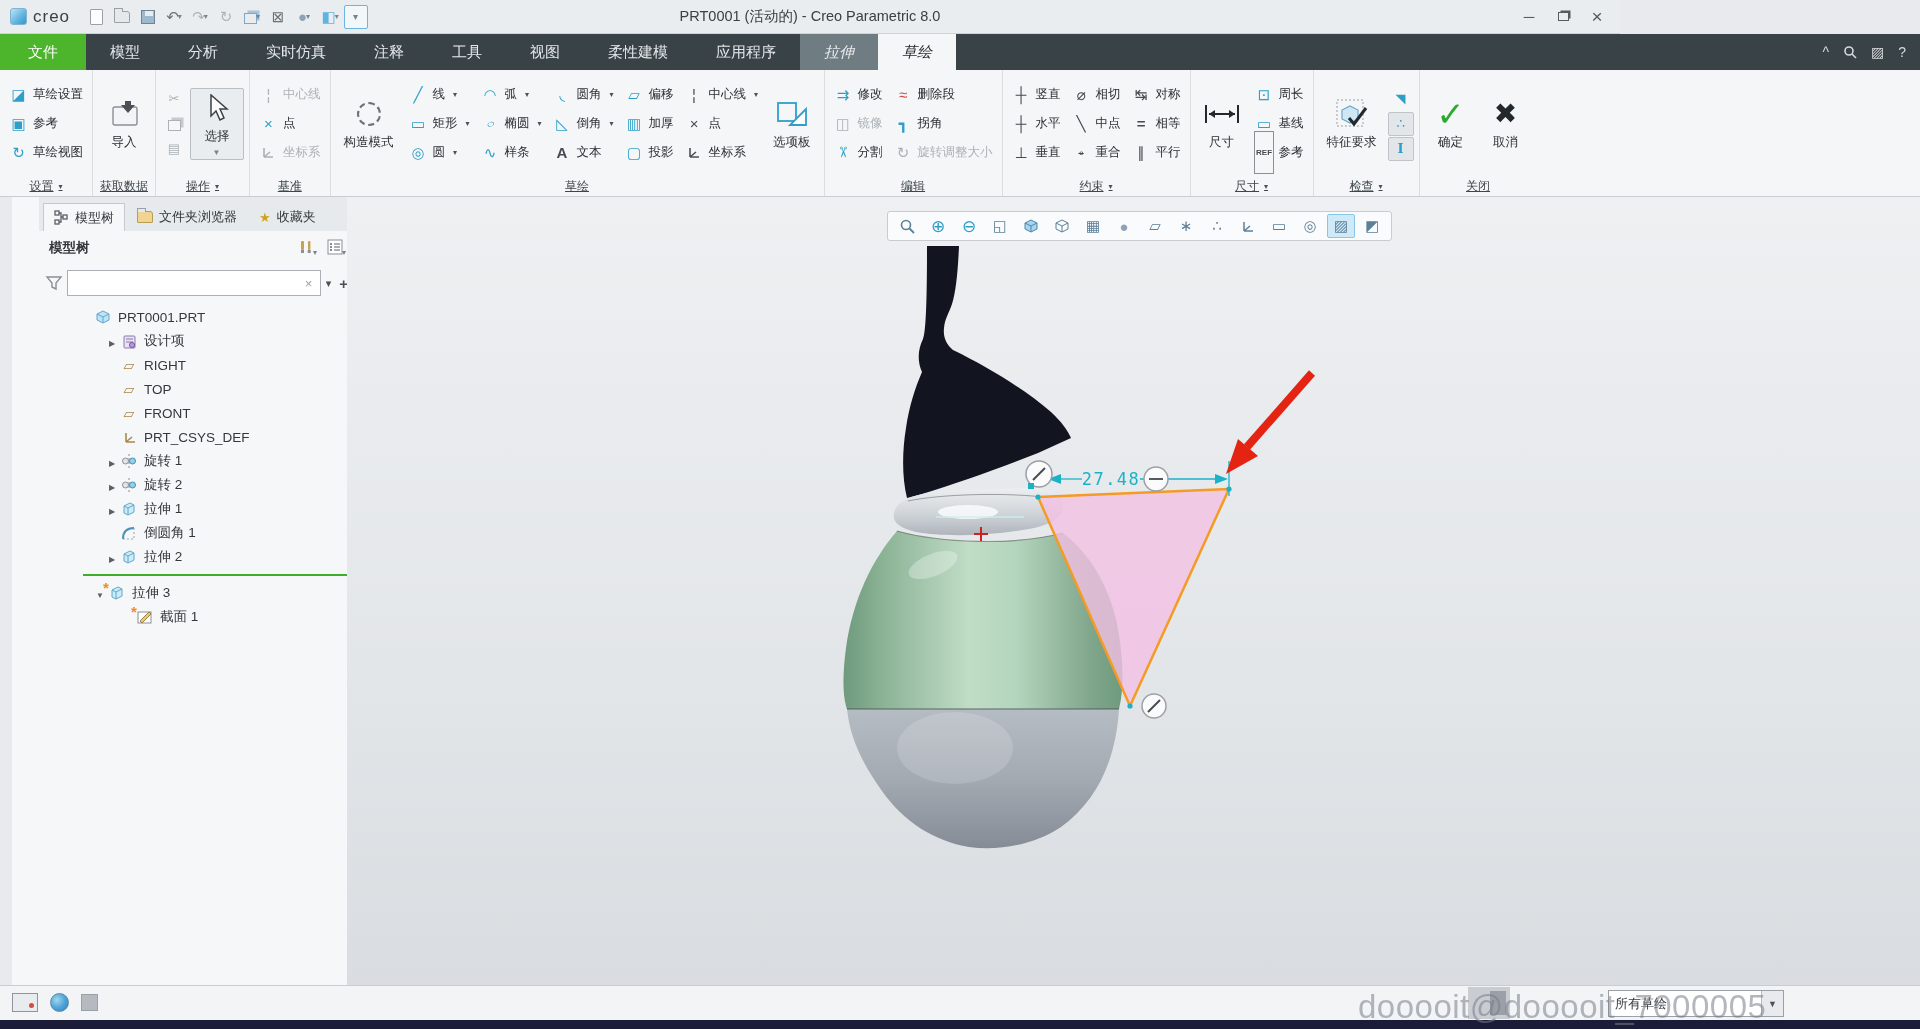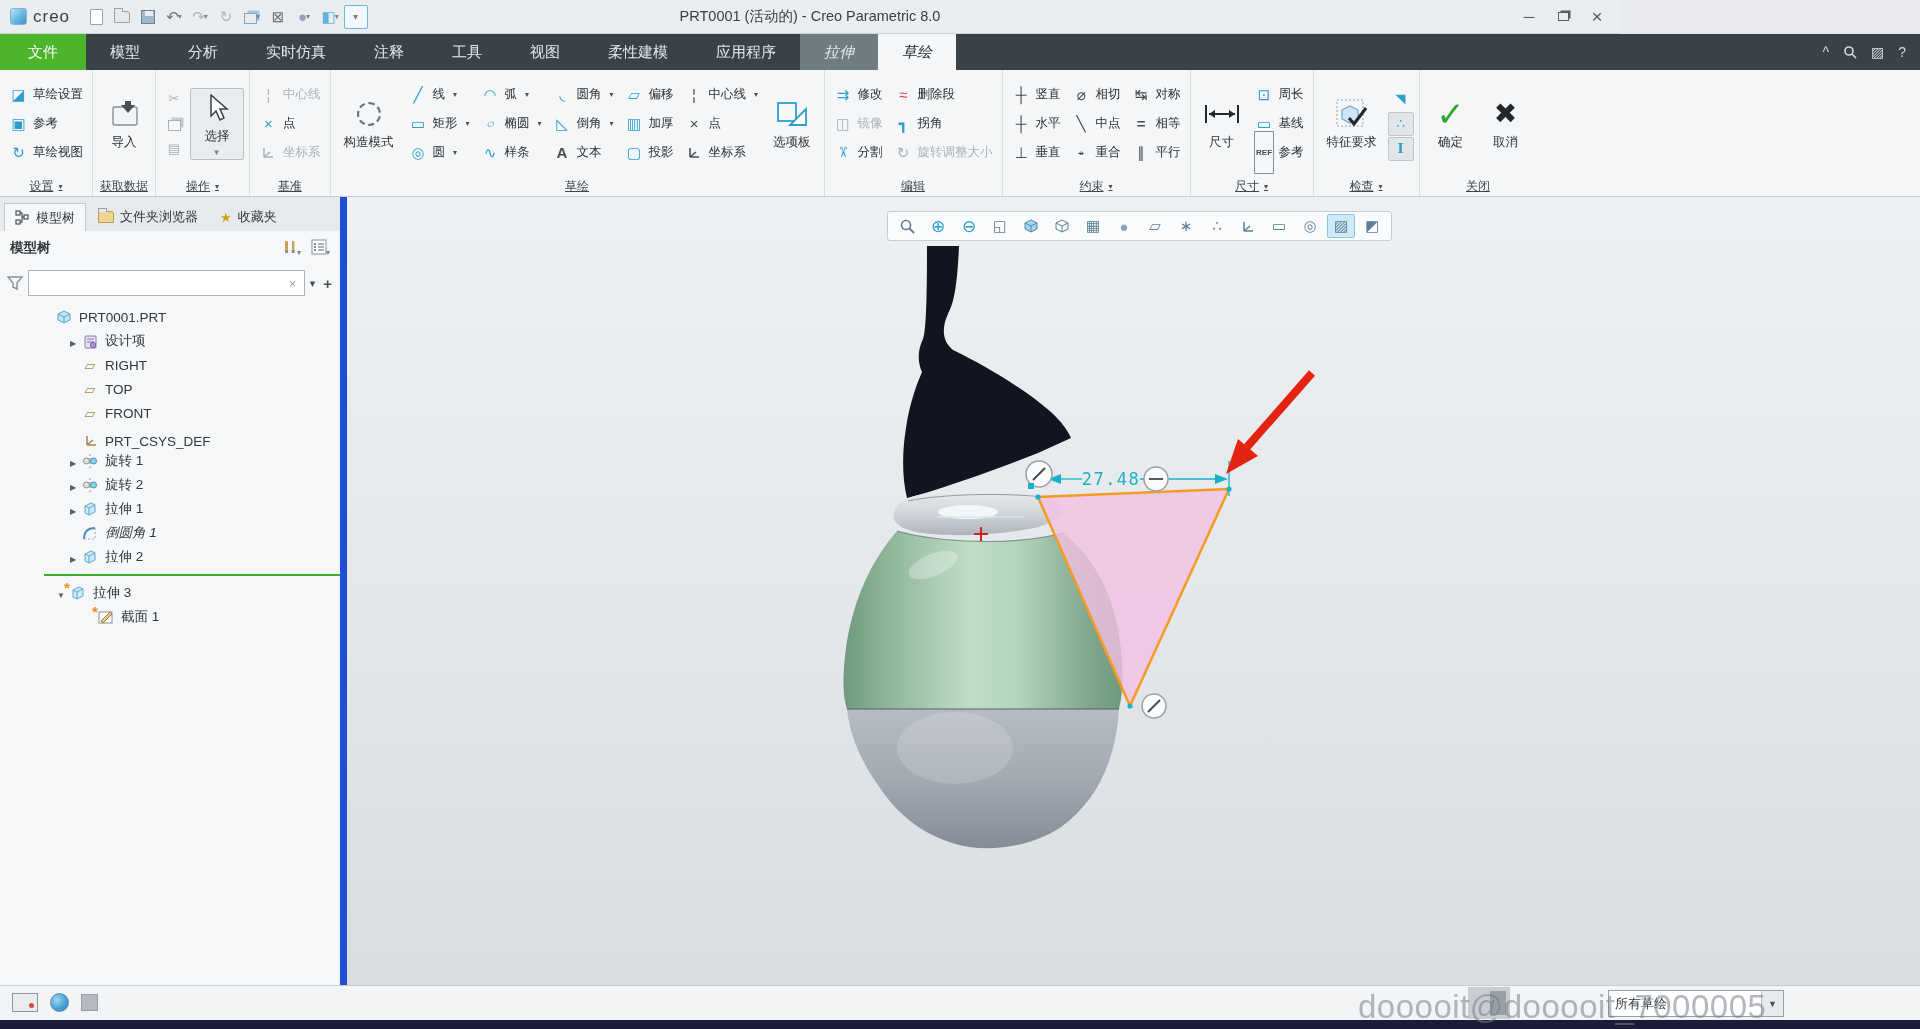--- a/index.html
+++ b/index.html
@@ -52,21 +52,21 @@
   .dd::after { content:"▾"; font-size:8px; color:#4a5257; margin-left:3px; }
   .sel-box { border:1px solid #b9bfc4; background:#e9edf0; }
   .minor { width:26px; height:24px; display:flex; align-items:center; justify-content:center; border:1px solid transparent; border-radius:2px; color:#2f9fca; font-size:13px; }
   .minor.pressed { background:#e2e6e9; border-color:#c0c4c8; }
   .construction-ic { width:24px; height:24px; border:2px dashed #6a7278; border-radius:50%; }
   .ref-badge { font-size:8px; font-weight:bold; color:#454b50; border:1px solid #8a9096; padding:16px 1px; }
   .grn { color:#2daa2d !important; }
   .blk { color:#23282c !important; }
 
   
-  #panel { position:absolute; left:0; top:197px; width:347px; height:788px; background:#f6f7f8; border-right:7px solid #1d4ed8; }
+  #panel { position:absolute; left:12px; top:197px; width:347px; height:788px; background:#f6f7f8; border-right:3px solid #1d4ed8;padding-left:27px; }
   .ptabs { display:flex; align-items:flex-end; height:34px; background:#e7eaec; padding-left:4px; gap:2px; }
   .ptab { display:flex; align-items:center; gap:6px; height:28px; padding:0 10px; font-size:13px; color:#33383c; }
   .ptab.active { background:#f6f7f8; border:1px solid #c5c9cd; border-bottom:none; }
   .phead { display:flex; align-items:center; height:34px; padding:0 10px; }
   .phead-title { font-size:13.5px; font-weight:bold; color:#33383c; }
   .phead-icons { margin-left:auto; display:flex; align-items:center; gap:10px; color:#6a7076; }
   .pfilter { display:flex; align-items:center; height:36px; padding:0 6px; gap:4px; }
   .pfilter input { flex:1; height:26px; border:1px solid #aab0b5; background:#fff; padding:0 20px 0 6px; font-size:12px; outline:none; }
   .pfilter .clr { margin-left:-20px; color:#9aa0a6; font-size:13px; width:16px; }
   .pfilter .mini { color:#4a5055; font-size:11px; padding:0 2px; }
@@ -607,21 +607,21 @@
       <span class="tlabel">RIGHT</span>
     </div>
     <div class="trow" style="padding-left:36px;">
       <span class="tico plane-g">▱</span>
       <span class="tlabel">TOP</span>
     </div>
     <div class="trow" style="padding-left:36px;">
       <span class="tico plane-g">▱</span>
       <span class="tlabel">FRONT</span>
     </div>
-    <div class="trow" style="padding-left:36px;align-items:flex-end;">
+    <div class="trow" style="padding-left:36px;">
       <span class="tico">
           <svg width="15" height="15" viewBox="0 0 15 15">
             <path d="M4 12 L13 12 M4 12 L4 3 M4 12 L10 7" stroke="#a8894e" stroke-width="1.6" fill="none"></path>
           </svg>
         </span>
       <span class="tlabel">PRT_CSYS_DEF</span>
     </div>
     <div class="trow" style="padding-left:22px;">
       <span class="exp exp-r"></span>
       <span class="tico">
@@ -647,21 +647,21 @@
     <div class="trow" style="padding-left:22px;">
       <span class="exp exp-r"></span>
       <span class="tico">
           <svg width="16" height="16" viewBox="0 0 16 16">
             <path d="M3 5 L9 2 L13 4 L13 11 L7 14 L3 12 Z" fill="#cdeaf7" stroke="#5fa8cc"></path>
             <path d="M3 5 L7 7 L7 14 M7 7 L13 4" stroke="#5fa8cc" fill="none"></path>
           </svg>
         </span>
       <span class="tlabel">拉伸 1</span>
     </div>
-    <div class="trow" style="padding-left:36px;font-style:italic;">
+    <div class="trow" style="padding-left:36px;">
       <span class="tico">
           <svg width="16" height="16" viewBox="0 0 16 16">
             <path d="M2 14 Q2 3 13 3" fill="none" stroke="#4a90b8" stroke-width="2"></path>
             <path d="M2 14 L13 14 L13 3" fill="none" stroke="#9aa0a6" stroke-width="1" stroke-dasharray="2 2"></path>
           </svg>
         </span>
       <span class="tlabel">倒圆角 1</span>
     </div>
     <div class="trow" style="padding-left:22px;">
       <span class="exp exp-r"></span>

